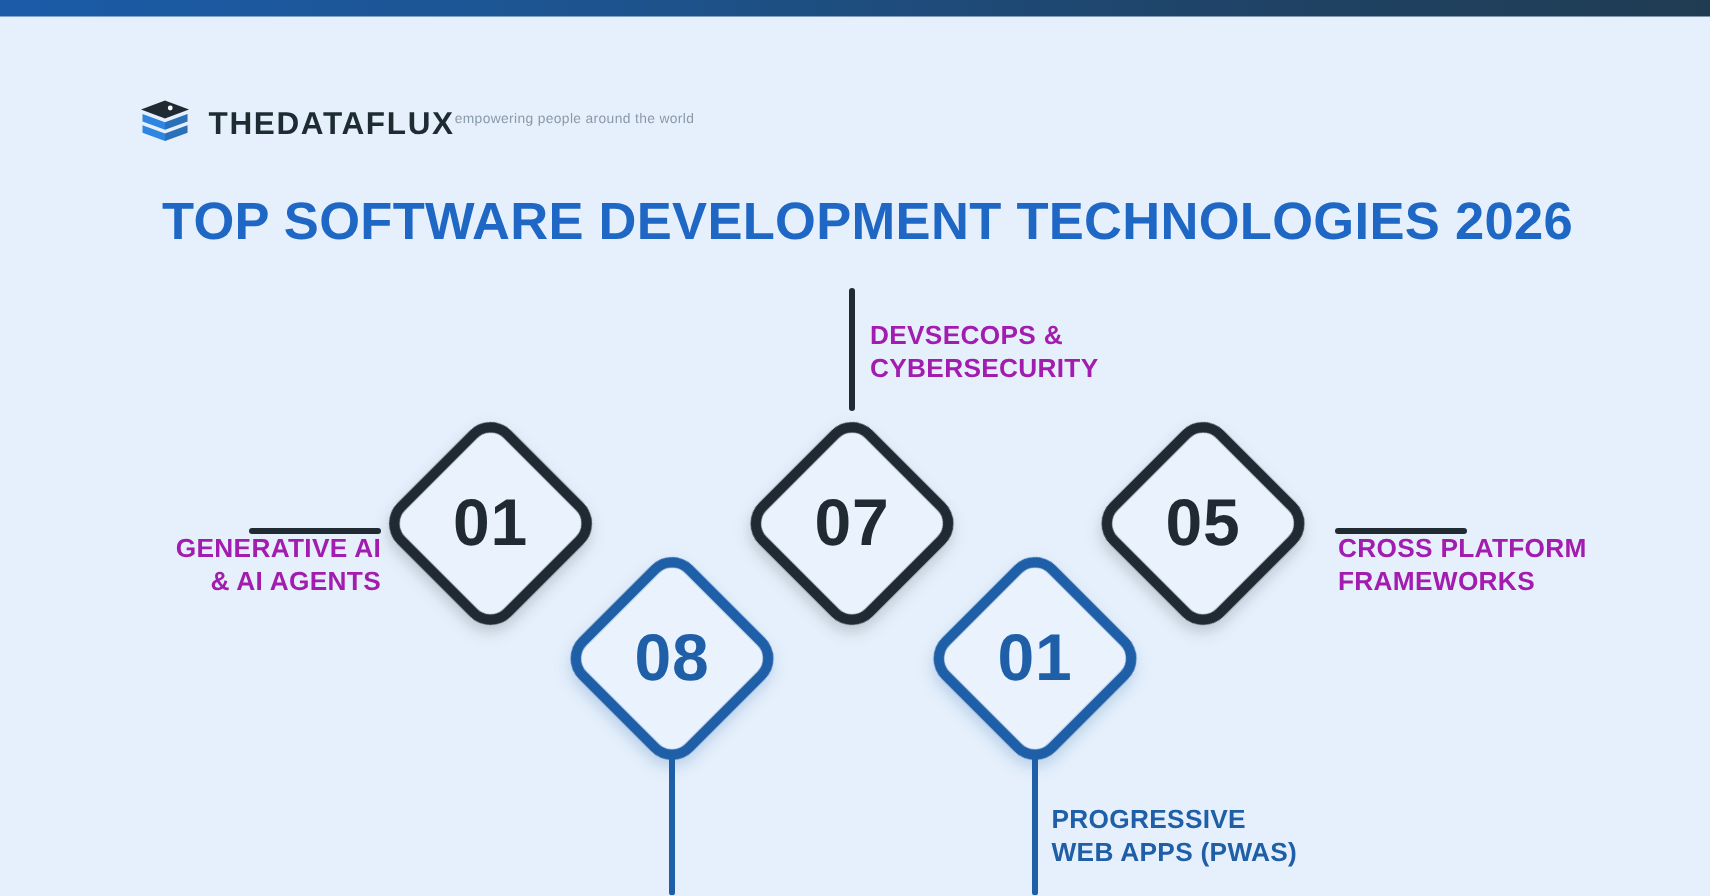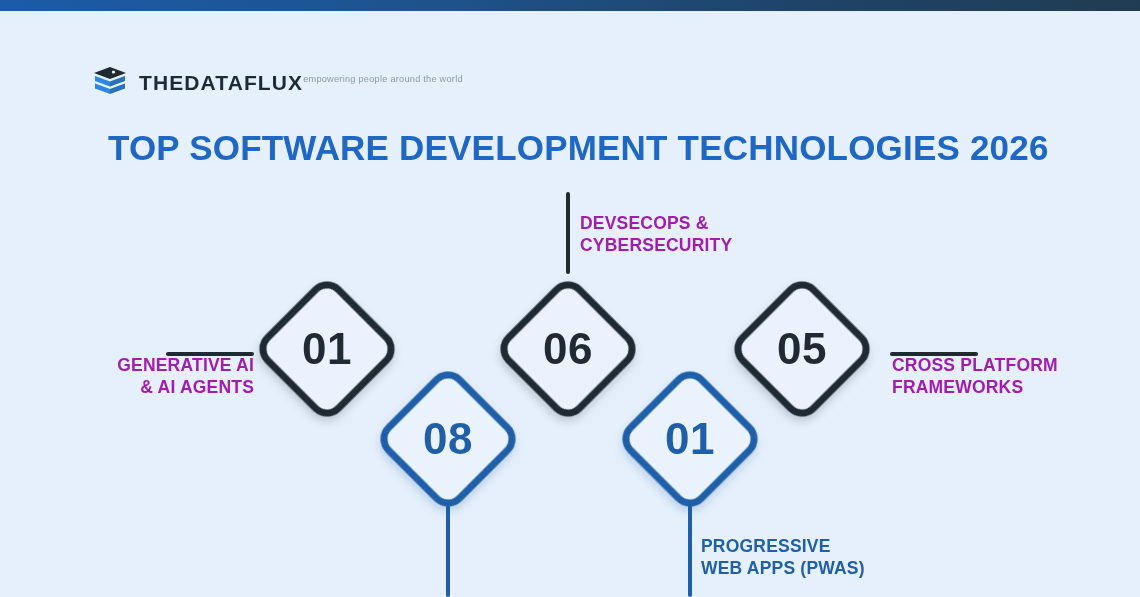--- a/index.html
+++ b/index.html
@@ -163,21 +163,21 @@
     </svg>
     <span class="num num-blue">08</span>
   </div>
 
   <div class="diamond" style="left:495px; top:276px;">
     <svg width="146" height="146" viewBox="0 0 146 146">
       <g transform="translate(73,73) rotate(45) translate(-50,-50)">
         <rect x="0" y="0" width="100" height="100" rx="16" ry="16" fill="#e9f2fd" stroke="#1f2a33" stroke-width="7" style="filter: drop-shadow(3px 4px 5px rgba(31,42,51,0.20));"></rect>
       </g>
     </svg>
-    <span class="num num-dark">06</span>
+    <span class="num num-dark">07</span>
   </div>
 
   <div class="diamond" style="left:617px; top:366px;">
     <svg width="146" height="146" viewBox="0 0 146 146">
       <g transform="translate(73,73) rotate(45) translate(-50,-50)">
         <rect x="0" y="0" width="100" height="100" rx="16" ry="16" fill="#e9f2fd" stroke="#1f5fa8" stroke-width="7" style="filter: drop-shadow(3px 4px 5px rgba(31,95,168,0.22));"></rect>
       </g>
     </svg>
     <span class="num num-blue">01</span>
   </div>

